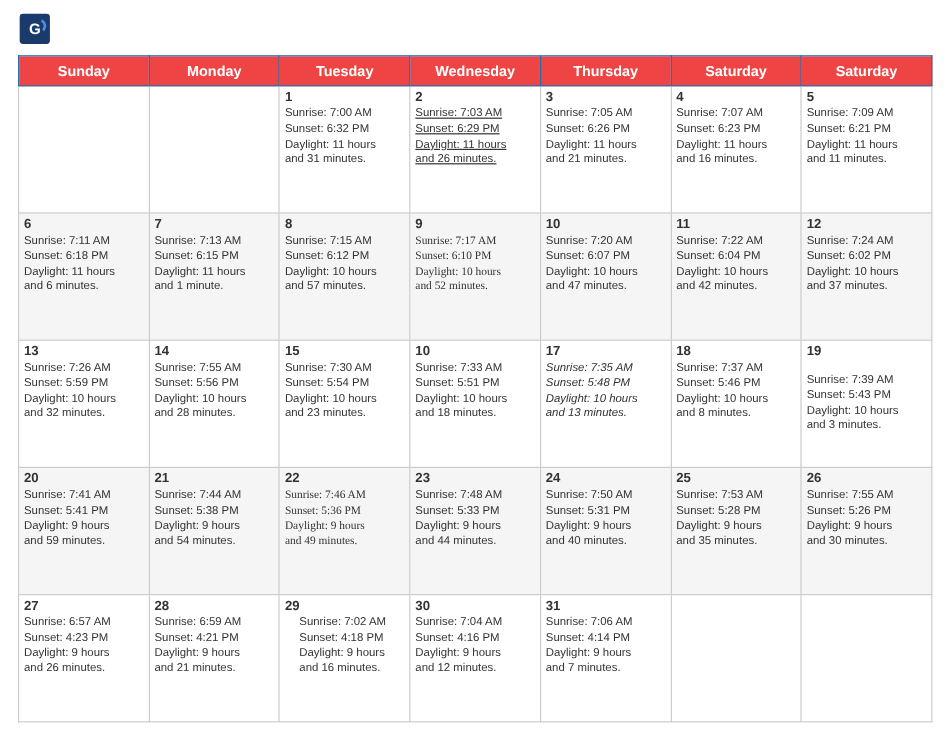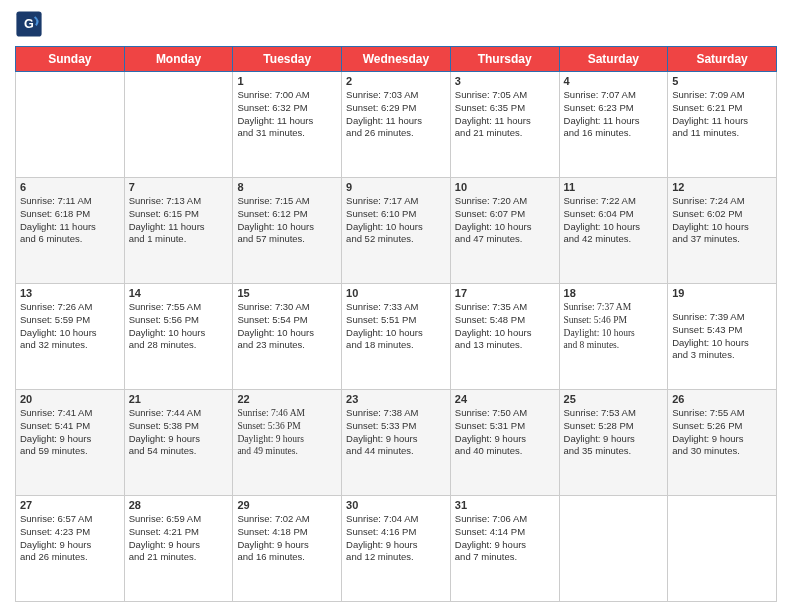--- a/index.html
+++ b/index.html
@@ -136,29 +136,29 @@
           <td class="empty"></td>
           <td>
             <span class="day-num">1</span>
             <div class="day-info" style="white-space: pre-line;">Sunrise: 7:00 AM
 Sunset: 6:32 PM
 Daylight: 11 hours
 and 31 minutes.</div>
           </td>
           <td>
             <span class="day-num">2</span>
-            <div class="day-info" style="white-space: pre-line;">Sunrise: 7:03 AM
+            <div class="day-info" style="white-space: pre-line; text-decoration: underline;">Sunrise: 7:03 AM
 Sunset: 6:29 PM
 Daylight: 11 hours
 and 26 minutes.</div>
           </td>
           <td>
             <span class="day-num">3</span>
             <div class="day-info" style="white-space: pre-line;">Sunrise: 7:05 AM
-Sunset: 6:35 PM
+Sunset: 6:26 PM
 Daylight: 11 hours
 and 21 minutes.</div>
           </td>
           <td>
             <span class="day-num">4</span>
             <div class="day-info" style="white-space: pre-line;">Sunrise: 7:07 AM
 Sunset: 6:23 PM
 Daylight: 11 hours
 and 16 minutes.</div>
           </td>
@@ -187,21 +187,21 @@
           </td>
           <td>
             <span class="day-num">8</span>
             <div class="day-info" style="white-space: pre-line;">Sunrise: 7:15 AM
 Sunset: 6:12 PM
 Daylight: 10 hours
 and 57 minutes.</div>
           </td>
           <td>
             <span class="day-num">9</span>
-            <div class="day-info" style="white-space: pre-line;">Sunrise: 7:17 AM
+            <div class="day-info" style="white-space: pre-line; font-family: Liberation Serif, serif;">Sunrise: 7:17 AM
 Sunset: 6:10 PM
 Daylight: 10 hours
 and 52 minutes.</div>
           </td>
           <td>
             <span class="day-num">10</span>
             <div class="day-info" style="white-space: pre-line;">Sunrise: 7:20 AM
 Sunset: 6:07 PM
 Daylight: 10 hours
 and 47 minutes.</div>
@@ -245,28 +245,28 @@
           </td>
           <td>
             <span class="day-num">10</span>
             <div class="day-info" style="white-space: pre-line;">Sunrise: 7:33 AM
 Sunset: 5:51 PM
 Daylight: 10 hours
 and 18 minutes.</div>
           </td>
           <td>
             <span class="day-num">17</span>
-            <div class="day-info" style="white-space: pre-line;">Sunrise: 7:35 AM
+            <div class="day-info" style="white-space: pre-line; font-style: italic;">Sunrise: 7:35 AM
 Sunset: 5:48 PM
 Daylight: 10 hours
 and 13 minutes.</div>
           </td>
           <td>
             <span class="day-num">18</span>
-            <div class="day-info" style="white-space: pre-line; font-family: Liberation Serif, serif;">Sunrise: 7:37 AM
+            <div class="day-info" style="white-space: pre-line;">Sunrise: 7:37 AM
 Sunset: 5:46 PM
 Daylight: 10 hours
 and 8 minutes.</div>
           </td>
           <td>
             <span class="day-num">19</span>
             <div class="day-info" style="white-space: pre-line; margin-top: 12px;">Sunrise: 7:39 AM
 Sunset: 5:43 PM
 Daylight: 10 hours
 and 3 minutes.</div>
@@ -289,21 +289,21 @@
           </td>
           <td>
             <span class="day-num">22</span>
             <div class="day-info" style="white-space: pre-line; font-family: Liberation Serif, serif;">Sunrise: 7:46 AM
 Sunset: 5:36 PM
 Daylight: 9 hours
 and 49 minutes.</div>
           </td>
           <td>
             <span class="day-num">23</span>
-            <div class="day-info" style="white-space: pre-line;">Sunrise: 7:38 AM
+            <div class="day-info" style="white-space: pre-line;">Sunrise: 7:48 AM
 Sunset: 5:33 PM
 Daylight: 9 hours
 and 44 minutes.</div>
           </td>
           <td>
             <span class="day-num">24</span>
             <div class="day-info" style="white-space: pre-line;">Sunrise: 7:50 AM
 Sunset: 5:31 PM
 Daylight: 9 hours
 and 40 minutes.</div>
@@ -333,21 +333,21 @@
           </td>
           <td>
             <span class="day-num">28</span>
             <div class="day-info" style="white-space: pre-line;">Sunrise: 6:59 AM
 Sunset: 4:21 PM
 Daylight: 9 hours
 and 21 minutes.</div>
           </td>
           <td>
             <span class="day-num">29</span>
-            <div class="day-info" style="white-space: pre-line;">Sunrise: 7:02 AM
+            <div class="day-info" style="white-space: pre-line; margin-left: 12px;">Sunrise: 7:02 AM
 Sunset: 4:18 PM
 Daylight: 9 hours
 and 16 minutes.</div>
           </td>
           <td>
             <span class="day-num">30</span>
             <div class="day-info" style="white-space: pre-line;">Sunrise: 7:04 AM
 Sunset: 4:16 PM
 Daylight: 9 hours
 and 12 minutes.</div>

